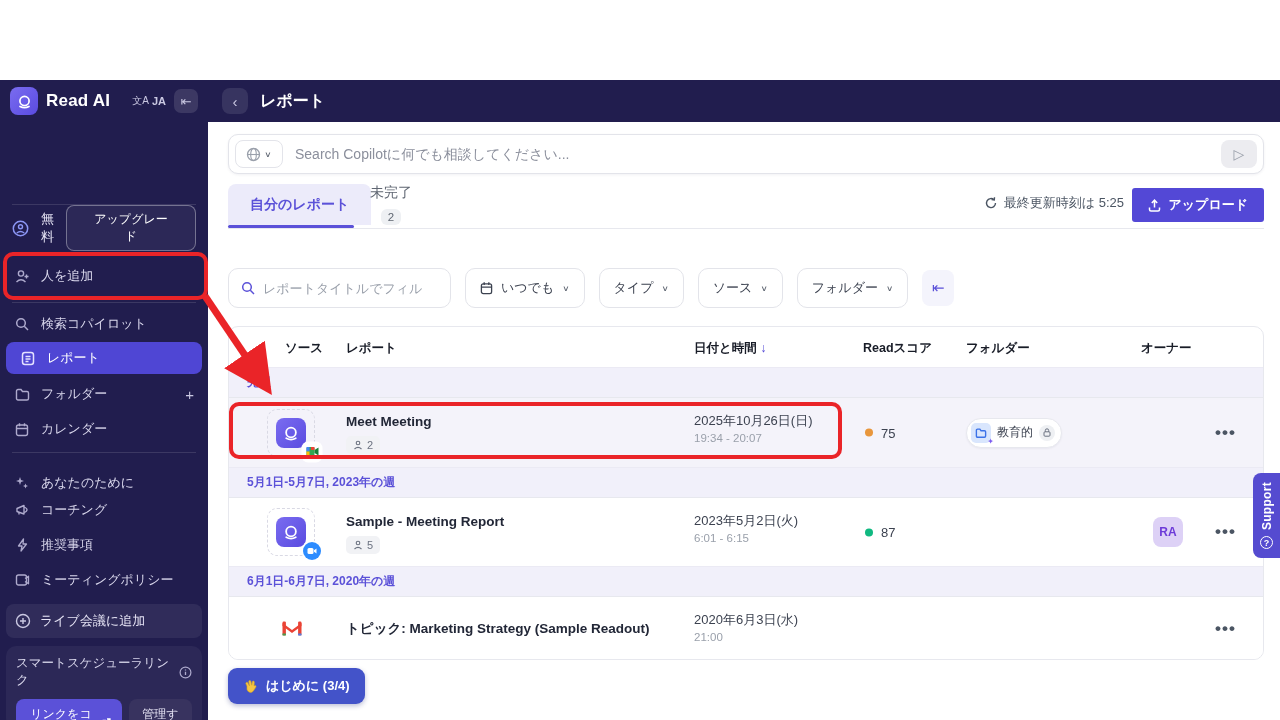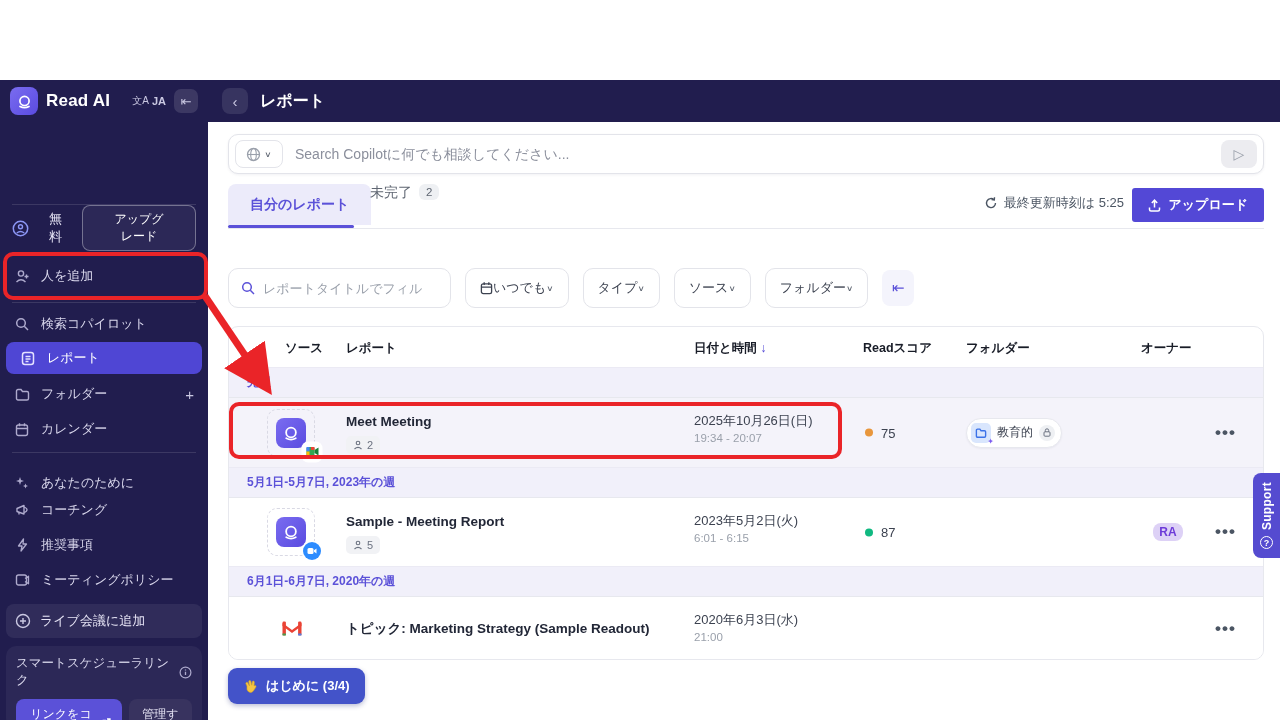--- a/index.html
+++ b/index.html
@@ -12,21 +12,21 @@
 
   
   .sidebar { position:absolute; left:0; top:0; width:208px; height:640px; background:#211d4e; color:#d9d7ec; }
   .sb-head { position:absolute; left:0; top:0; width:208px; height:42px; display:flex; align-items:center; padding:0 10px; gap:8px; }
   .logo-sq { width:28px; height:28px; border-radius:8px; background:linear-gradient(135deg,#7a6cf0,#5a4be0); display:flex; align-items:center; justify-content:center; flex:0 0 auto; }
   .brand { font-size:17px; font-weight:700; color:#ffffff; letter-spacing:.2px; flex:1; }
   .lang { display:flex; align-items:center; gap:3px; color:#cac8e2; font-size:11px; font-weight:700; }
   .lang .glyph { font-size:10px; font-weight:400; }
   .sq-btn { width:24px; height:24px; border-radius:7px; background:rgba(255,255,255,.12); color:#cac8e2; display:flex; align-items:center; justify-content:center; font-size:13px; }
   .sb-div { position:absolute; left:12px; width:184px; height:1px; background:rgba(255,255,255,.12); }
-  .plan-row { position:absolute; left:0; top:130px; width:208px; height:36px; display:flex; align-items:center; padding:0 12px; gap:20px; }
+  .plan-row { position:absolute; left:0; top:130px; width:208px; height:36px; display:flex; align-items:center; padding:0 12px; gap:12px; }
   .plan-label { font-size:13px; color:#e6e4f5; flex:1; }
   .upgrade-btn { border:1px solid rgba(255,255,255,.35); background:rgba(255,255,255,.05); color:#ffffff; border-radius:8px; font-size:12px; padding:5px 26px; }
   .nav-item { position:absolute; left:0; width:208px; height:34px; display:flex; align-items:center; padding:0 14px; gap:11px; font-size:13px; color:#d9d7ec; }
   .nav-item .ic { width:16px; display:flex; justify-content:center; color:#aeaacd; flex:0 0 auto; }
   .nav-item.active { left:6px; width:196px; background:#4f46d4; border-radius:8px; color:#ffffff; }
   .nav-item.active .ic { color:#e4e1ff; }
   .nav-trailing { margin-left:auto; font-size:15px; color:#cac8e2; }
   .live-row { position:absolute; left:6px; top:524px; width:196px; height:34px; background:rgba(255,255,255,.07); border-radius:8px; display:flex; align-items:center; padding:0 9px; gap:9px; font-size:13px; color:#e6e4f5; }
   .sched { position:absolute; left:6px; top:566px; width:196px; height:82px; background:rgba(255,255,255,.05); border-radius:10px; padding:9px 10px; }
   .sched-title { font-size:12.5px; color:#d9d7ec; display:flex; align-items:center; gap:6px; }
@@ -44,30 +44,30 @@
 
   .copilot { position:absolute; left:20px; top:12px; width:1036px; height:40px; border:1px solid #e3e4ea; border-radius:10px; box-shadow:0 1px 3px rgba(20,20,60,.06); display:flex; align-items:center; padding:0 6px 0 6px; background:#ffffff; }
   .globe-chip { width:48px; height:28px; border:1px solid #e3e4ea; border-radius:8px; display:flex; align-items:center; justify-content:center; gap:3px; color:#8a8f9c; }
   .copilot input { flex:1; border:none; outline:none; font-size:14px; color:#374151; padding:0 12px; font-family:inherit; background:transparent; }
   .copilot input::placeholder { color:#8b8f9c; }
   .send-btn { width:36px; height:28px; background:#ececf0; border-radius:8px; border:none; color:#9aa0ab; font-size:14px; display:flex; align-items:center; justify-content:center; }
 
   .tabs-row { position:absolute; left:20px; top:62px; width:1036px; height:45px; border-bottom:1px solid #e7e8ee; }
   .tab-active { position:absolute; left:0; top:0; height:41px; background:#ecebfa; border-radius:8px 8px 0 0; display:flex; align-items:center; padding:0 22px; font-size:14px; font-weight:700; color:#5b51d8;text-align:center; }
   .tab-underline { position:absolute; left:0; top:41px; width:126px; height:3px; background:#5b51d8; border-radius:2px; }
-  .tab-plain { position:absolute; left:142px; top:0; height:41px; display:flex; align-items:flex-start; gap:7px; font-size:14px; color:#5f6672; }
+  .tab-plain { position:absolute; left:142px; top:0; height:41px; display:flex; align-items:center; gap:7px; font-size:14px; color:#5f6672;flex-direction:column; }
   .count-badge { background:#eef0f3; color:#5f6672; border-radius:6px; font-size:11.5px; padding:2px 7px; }
   .refresh-wrap { position:absolute; right:140px; top:10px; display:flex; align-items:center; gap:6px; font-size:13px; color:#4b5563; }
   .upload-btn { position:absolute; right:0; top:4px; height:34px; background:#5348d6; color:#ffffff; border:none; border-radius:3px; font-size:13px; font-weight:600; padding:0 16px; display:flex; align-items:center; gap:7px; }
 
   .filter-row { position:absolute; left:20px; top:146px; height:40px; display:flex; gap:14px; align-items:center; }
   .filter-input { width:223px; height:40px; border:1px solid #e3e4ea; border-radius:10px; display:flex; align-items:center; padding:0 12px; gap:8px; }
   .filter-input input { border:none; outline:none; flex:1; font-size:13px; color:#374151; font-family:inherit; }
   .filter-input input::placeholder { color:#9aa0ab; }
-  .drop { height:40px; border:1px solid #e3e4ea; border-radius:10px; background:#ffffff; display:flex; align-items:center; padding:0 14px; font-size:13px; color:#3c4250; }
+  .drop { height:40px; border:1px solid #e3e4ea; border-radius:10px; background:#ffffff; display:flex; align-items:center; gap:8px; padding:0 14px; font-size:13px; color:#3c4250; }
   .chev { font-size:10px; color:#5f6672; transform:scaleY(.8); }
   .collapse-filters { width:32px; height:36px; border-radius:8px; background:#f4f4fc; color:#5b51d8; display:flex; align-items:center; justify-content:center; font-size:15px; }
 
   
   .card { position:absolute; left:20px; top:204px; width:1036px; height:334px; border:1px solid #e7e8ee; border-radius:10px; background:#ffffff; overflow:hidden; }
   .thead { position:relative; height:40px; font-size:12.5px; font-weight:700; color:#181c27; }
   .th { position:absolute; top:13px; }
   .group-row { height:30px; background:#f1f0fa; display:flex; align-items:center; padding-left:18px; font-size:12px; font-weight:600; color:#5b51d8; border-top:1px solid #ebeaf4; }
   .trow { position:relative; border-top:1px solid #e7e8ee; background:#ffffff; }
   .trow.hl { background:#f4f3fa; }
@@ -80,21 +80,21 @@
   .row-title.solo { top:50%; transform:translateY(-50%); }
   .ppl-badge { position:absolute; left:117px; top:38px; background:#f1f2f5; border-radius:5px; padding:3px 7px; display:flex; align-items:center; gap:4px; font-size:11px; color:#6b7280; }
   .row-date { position:absolute; left:465px; top:14px; font-size:13px; color:#3c4250; }
   .row-time { position:absolute; left:465px; top:34px; font-size:11.5px; color:#9aa0ab; }
   .score { position:absolute; left:636px; top:50%; transform:translateY(-50%); display:flex; align-items:center; gap:8px; font-size:13px; color:#3c4250; }
   .dot { width:8px; height:8px; border-radius:50%; }
   .folder-pill { position:absolute; left:737px; top:50%; transform:translateY(-50%); display:flex; align-items:center; gap:6px; border:1px solid #e7e8ee; background:#ffffff; border-radius:16px; padding:4px 6px 4px 4px; font-size:12px; color:#3c4250; box-shadow:0 1px 2px rgba(20,20,60,.05); }
   .fold-ic { position:relative; width:20px; height:20px; border-radius:5px; background:#d9e6fd; display:flex; align-items:center; justify-content:center; }
   .spark { position:absolute; right:-3px; bottom:-3px; font-size:8px; color:#7c5cf0; }
   .lock-c { width:16px; height:16px; border-radius:50%; background:#eef0f3; display:flex; align-items:center; justify-content:center; }
-  .avatar { position:absolute; left:924px; top:50%; transform:translateY(-50%); width:30px; height:18px; border-radius:8px; background:#ddd1f6; color:#6d3bd8; font-size:12px; font-weight:700; display:flex; align-items:center; justify-content:center; }
+  .avatar { position:absolute; left:924px; top:50%; transform:translateY(-50%); width:30px; height:30px; border-radius:8px; background:#ddd1f6; color:#6d3bd8; font-size:12px; font-weight:700; display:flex; align-items:center; justify-content:center; }
   .more { position:absolute; left:986px; top:50%; transform:translateY(-50%); font-size:17px; letter-spacing:1px; color:#4b5563; font-weight:700; }
 
   .gs-btn { position:absolute; left:20px; top:546px; height:36px; background:#4353c9; color:#ffffff; border:none; border-radius:9px; font-size:13px; font-weight:700; padding:0 15px; display:flex; align-items:center; gap:8px; box-shadow:0 2px 5px rgba(30,40,120,.3); }
 
   
   .support-tab { position:absolute; right:0; top:393px; width:27px; height:85px; background:#554bd0; border-radius:8px 0 0 8px; display:flex; flex-direction:column; align-items:center; justify-content:center; gap:6px; color:#ffffff; }
   .support-txt { writing-mode:vertical-rl; transform:rotate(180deg); font-size:12px; font-weight:600; letter-spacing:.3px; }
   .q-circle { width:13px; height:13px; border:1.2px solid #ffffff; border-radius:50%; font-size:9px; display:flex; align-items:center; justify-content:center; font-weight:700; }
 
   

